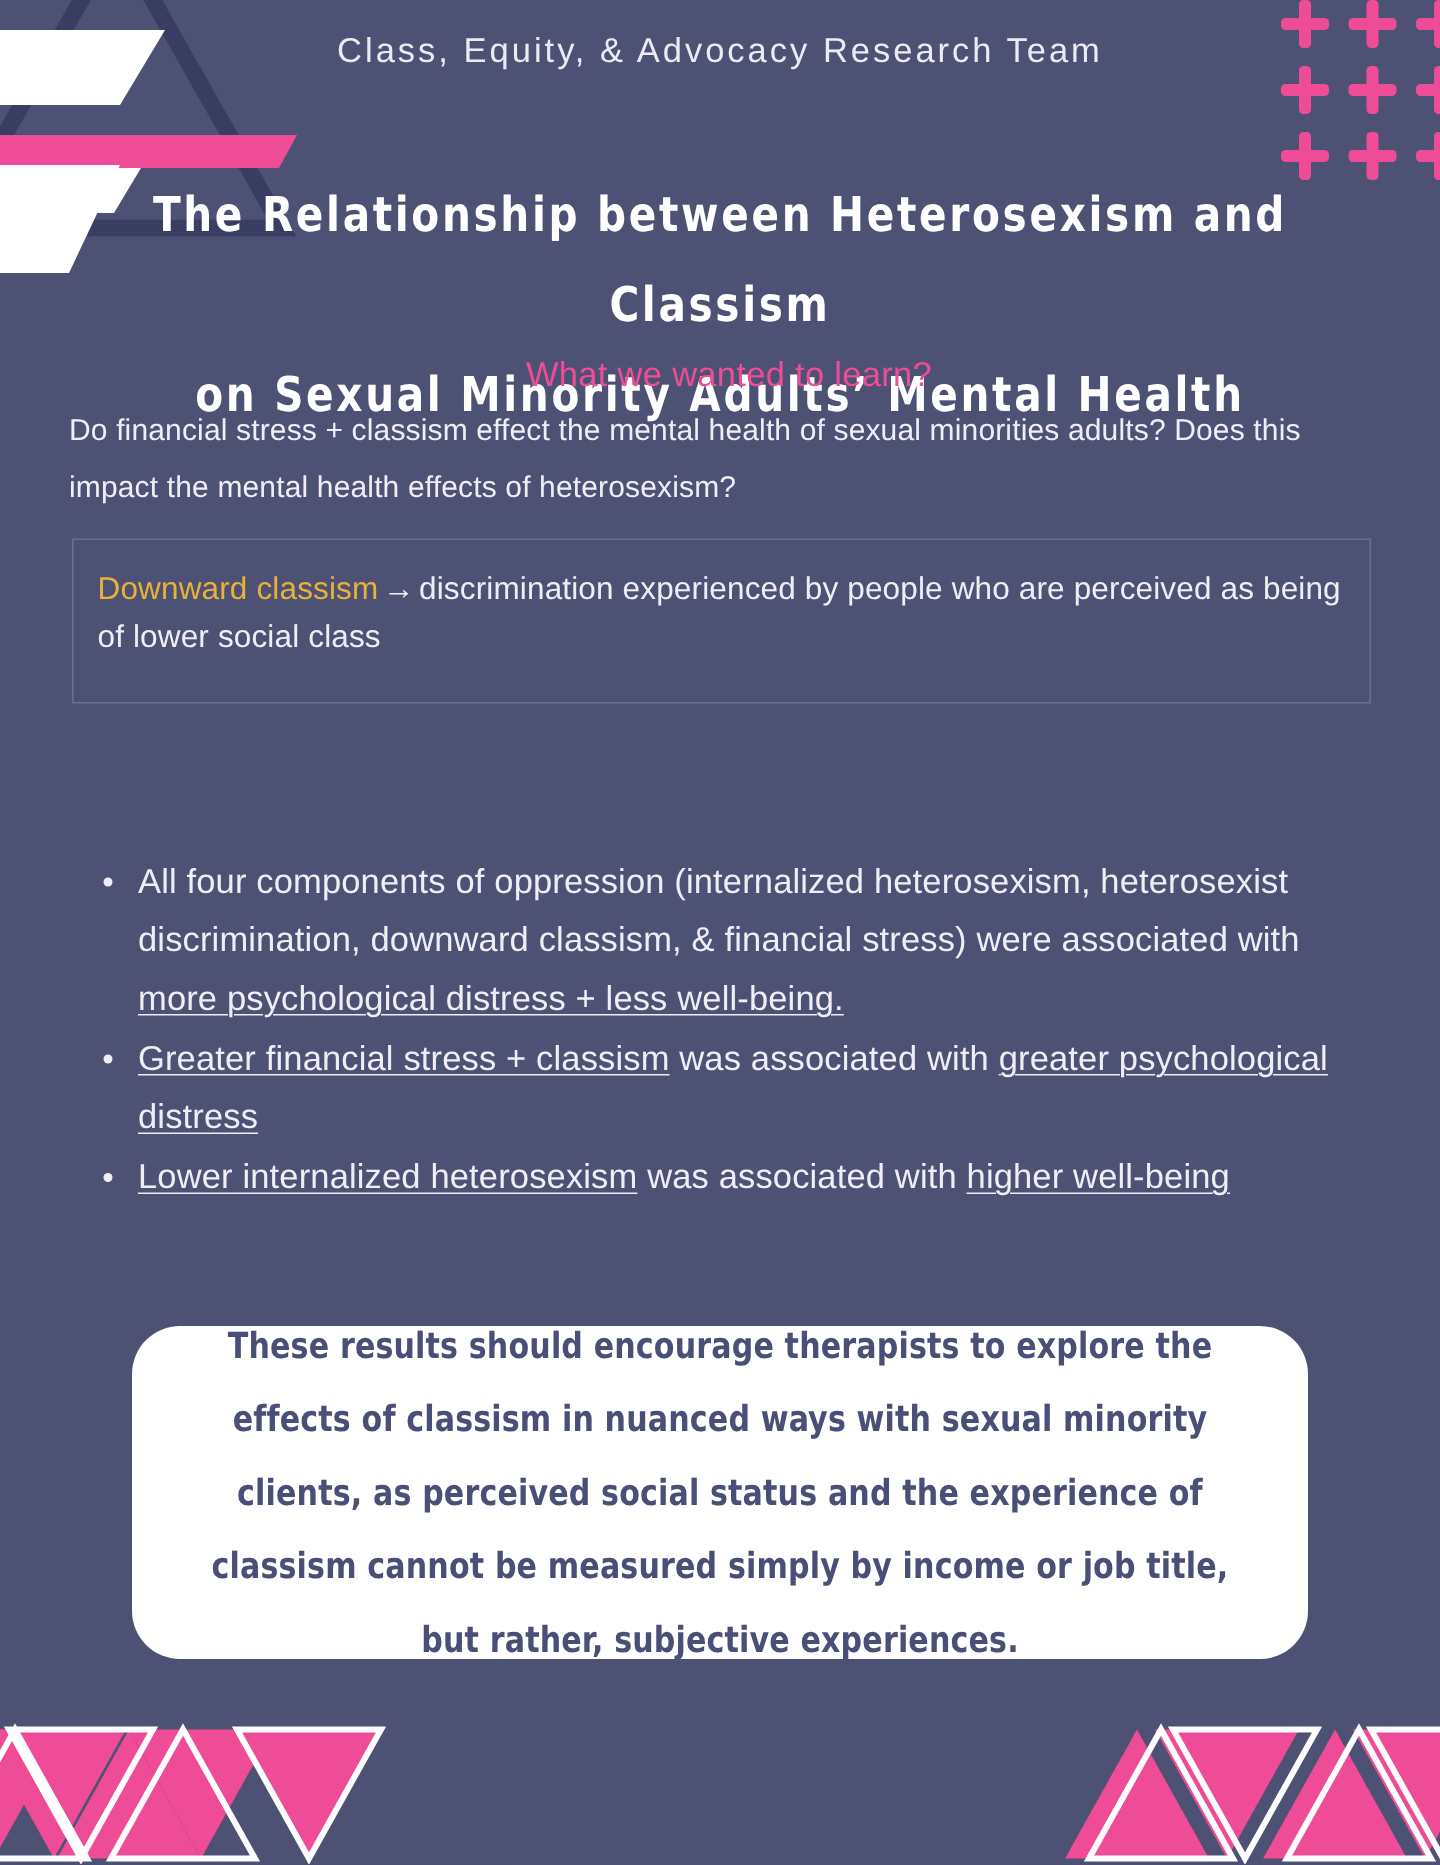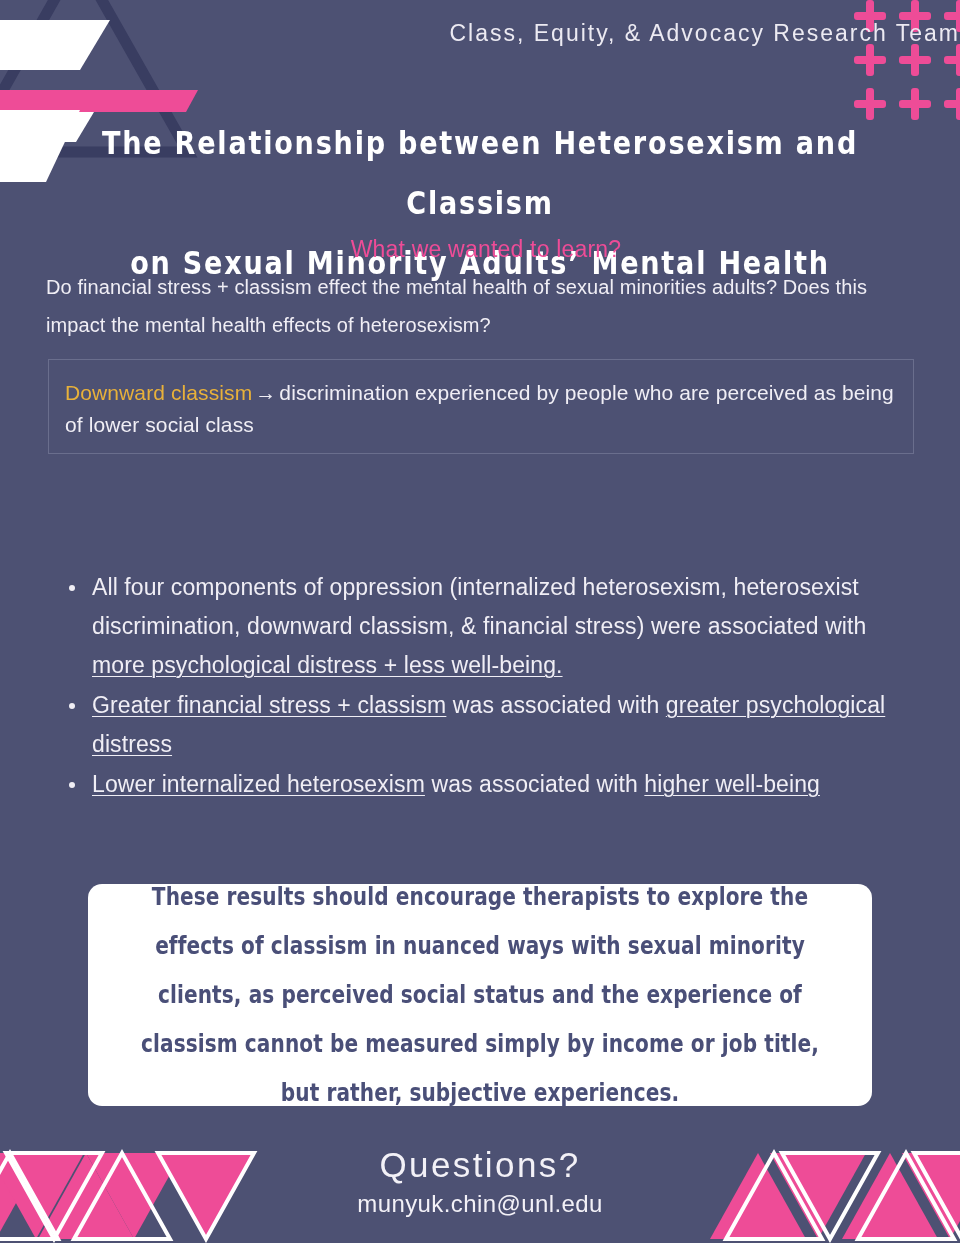--- a/index.html
+++ b/index.html
@@ -21,21 +21,21 @@
   .deco-tl { position:absolute; left:-40px; top:-48px; width:240px; height:240px; }
   .deco-tl svg { display:block; }
 
   
   .deco-plus { position:absolute; right:-14px; top:-2px; width:120px; height:124px; }
   .deco-plus svg { display:block; }
 
   
   .org {
     position:absolute; left:0; top:14px; width:960px;
-    text-align:right;
+    text-align:center;
     color:#eceaf2;
     font-size:23px;
     letter-spacing:2.0px;
     line-height:39px;
     font-weight:400;
   }
   .org span { display:block; }
 
   .title {
     position:absolute; left:34px; top:113px; width:892px;
@@ -66,21 +66,21 @@
     font-size:20px;
     line-height:38px;
     letter-spacing:0.1px;
     margin-top:2px;
   }
 
   
   .defs {
     position:absolute; left:48px; top:359px; width:866px;
     border:1.5px solid #6a6e8d;
-    padding:17px 16px 12px 16px;
+    padding:17px 16px 27px 16px;
   }
   .def-line {
     color:#f0eef5;
     font-size:21px;
     line-height:32px;
     letter-spacing:0.1px;
   }
   .term { color:#e8b13a; }
   .arrow { display:inline-block; padding:0 3px; }
 
@@ -105,21 +105,21 @@
     width:6px; height:6px;
     border-radius:50%;
     background:#f0eef5;
   }
   .ul { text-decoration:underline; text-underline-offset:3px; text-decoration-thickness:1.3px; }
 
   
   .card {
     position:absolute; left:88px; top:884px; width:784px; height:222px;
     background:#ffffff;
-    border-radius:14px;
+    border-radius:32px;
     display:flex; align-items:center; justify-content:center;
     padding:14px 22px;
   }
   .card-text {
     color:#4a4f78;
     font-family:"DejaVu Sans Condensed","Liberation Sans Narrow","Liberation Sans", sans-serif;
     font-size:24px;
     font-weight:bold;
     line-height:49px;
     text-align:center;
@@ -253,18 +253,14 @@
       <polygon points="156,104 204,18 252,104" fill="#ee4c97"></polygon>
       <polygon points="216,18 312,18 264,104" fill="#ee4c97"></polygon>
       <polygon points="292,104 340,18 388,104" fill="#ee4c97"></polygon>
       <polygon points="40,104 88,18 136,104" fill="none" stroke="#ffffff" stroke-width="4"></polygon>
       <polygon points="96,18 192,18 144,104" fill="none" stroke="#ffffff" stroke-width="4"></polygon>
       <polygon points="172,104 220,18 268,104" fill="none" stroke="#ffffff" stroke-width="4"></polygon>
       <polygon points="228,18 324,18 276,104" fill="none" stroke="#ffffff" stroke-width="4"></polygon>
     </svg>
   </div>
 
-  <div class="footer">
-    <div class="q-head">Questions?</div>
-    <div class="q-mail">munyuk.chin@unl.edu</div>
-  </div>
 
 </div>
 
 </body></html>

